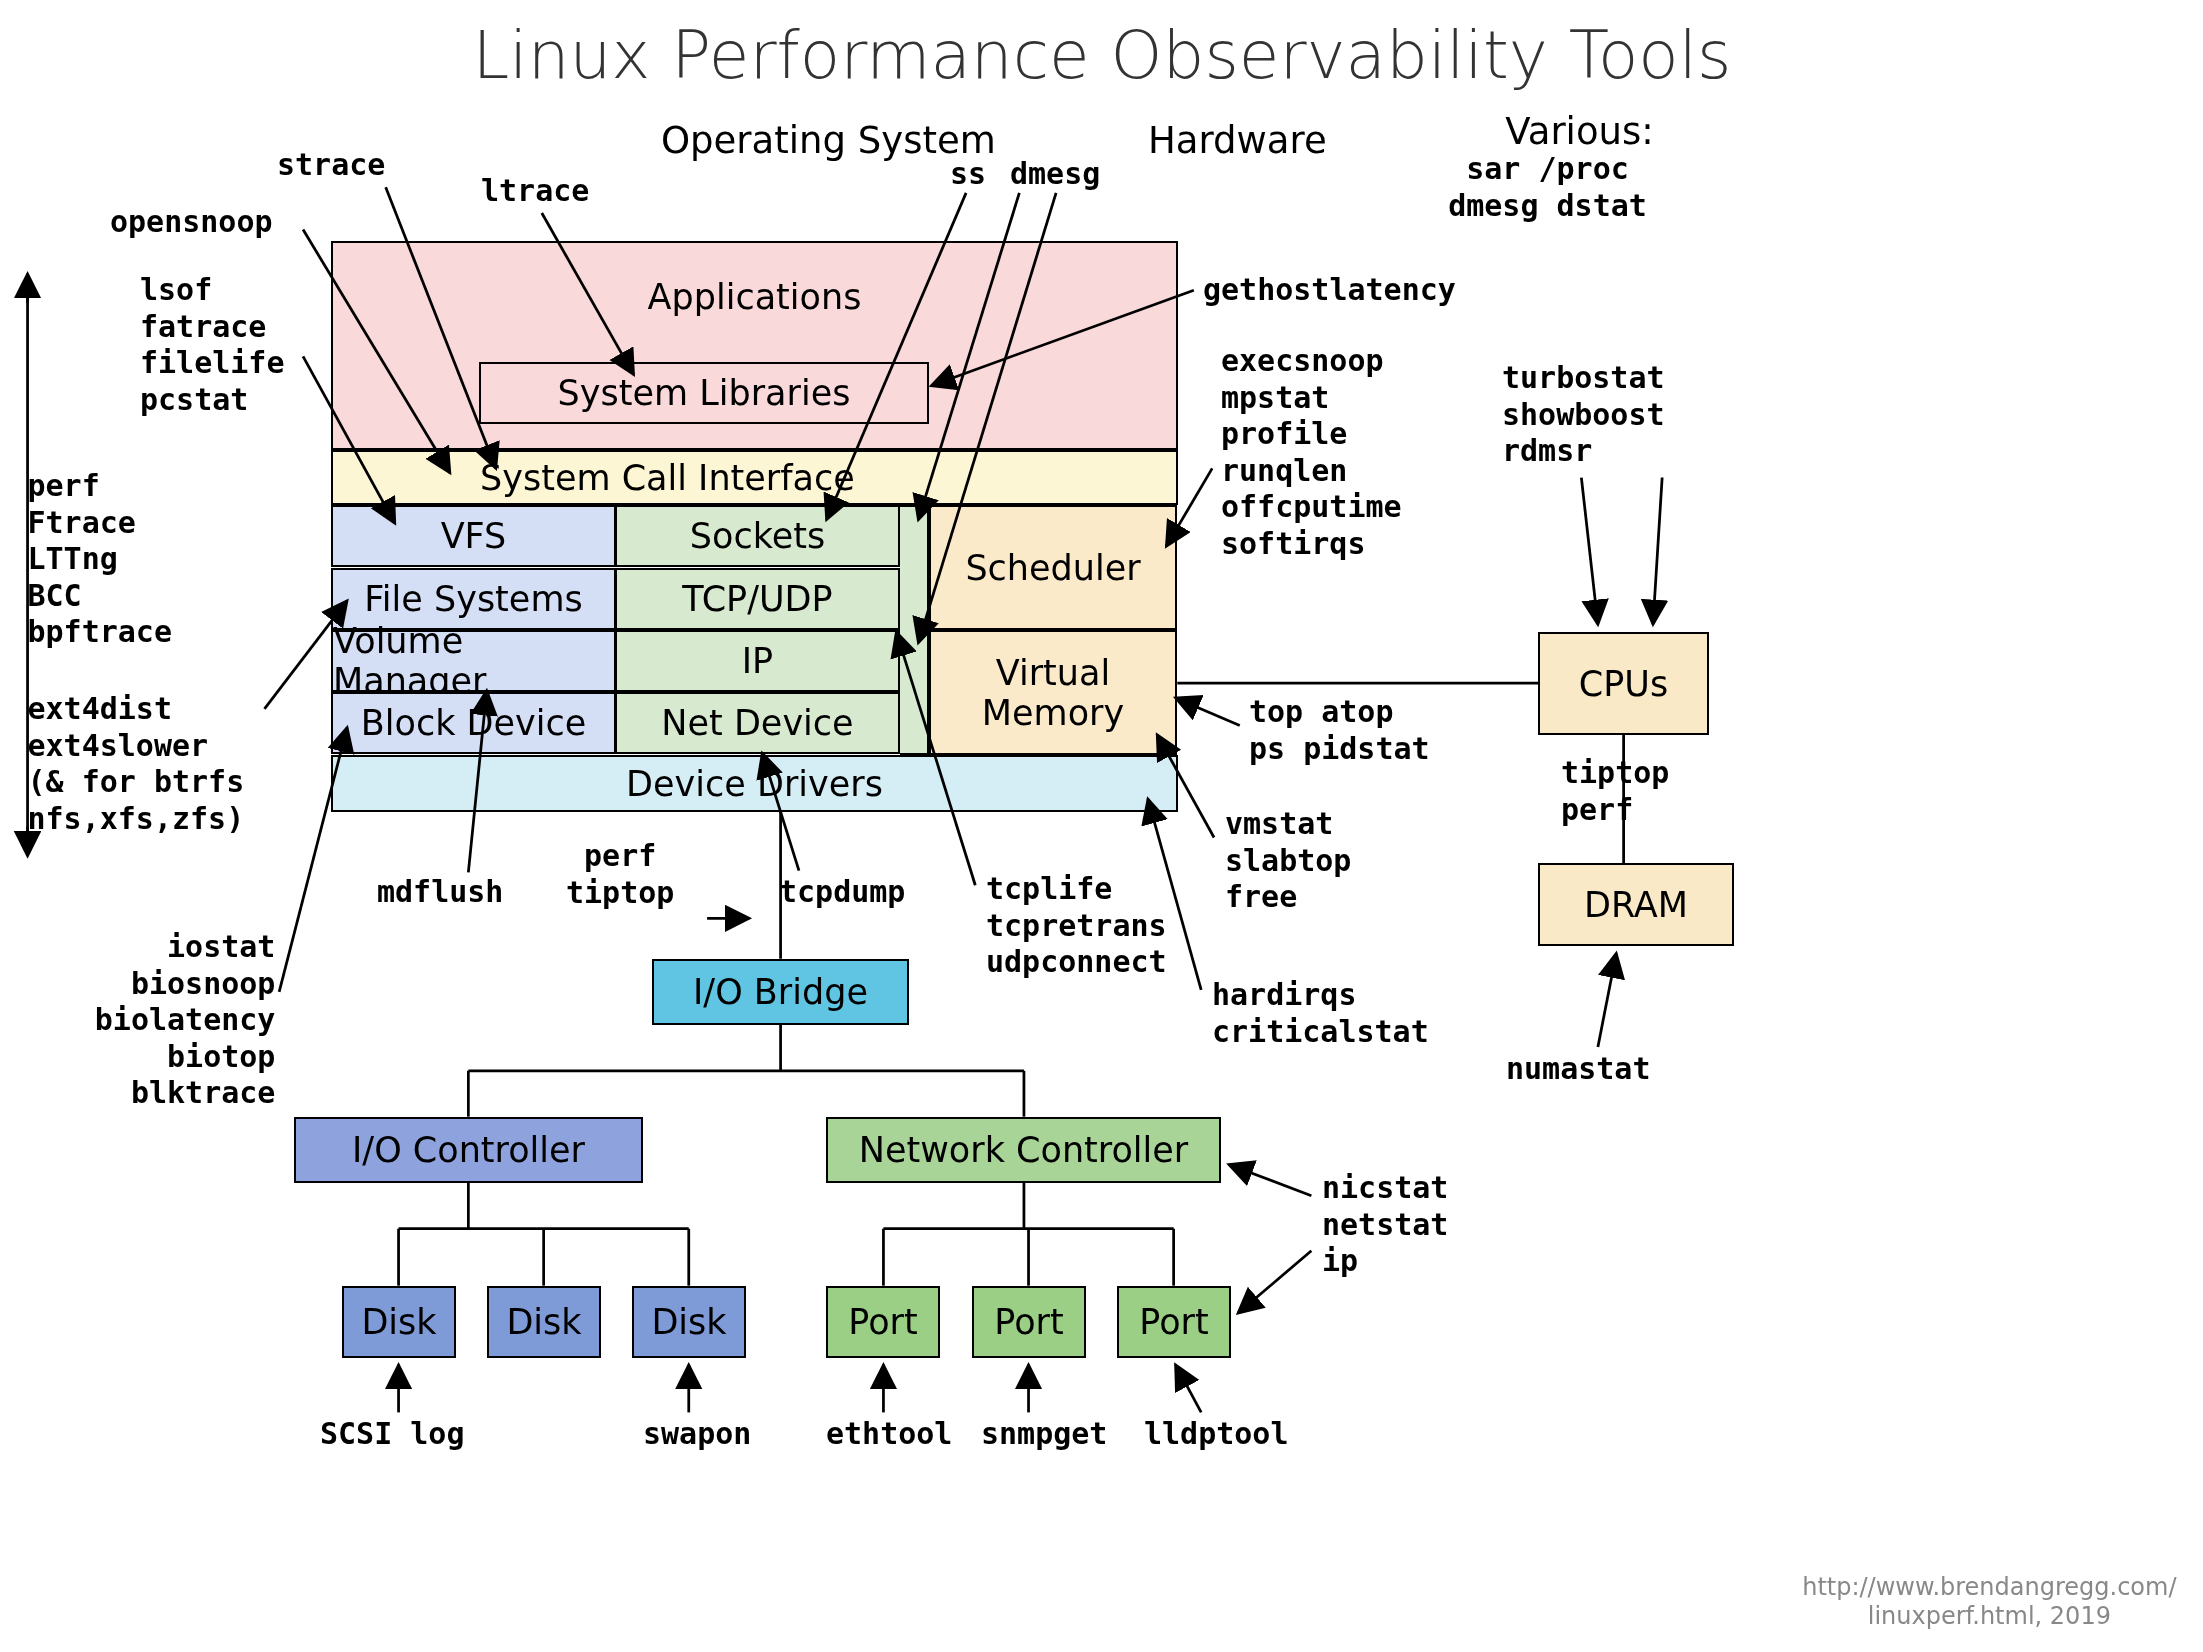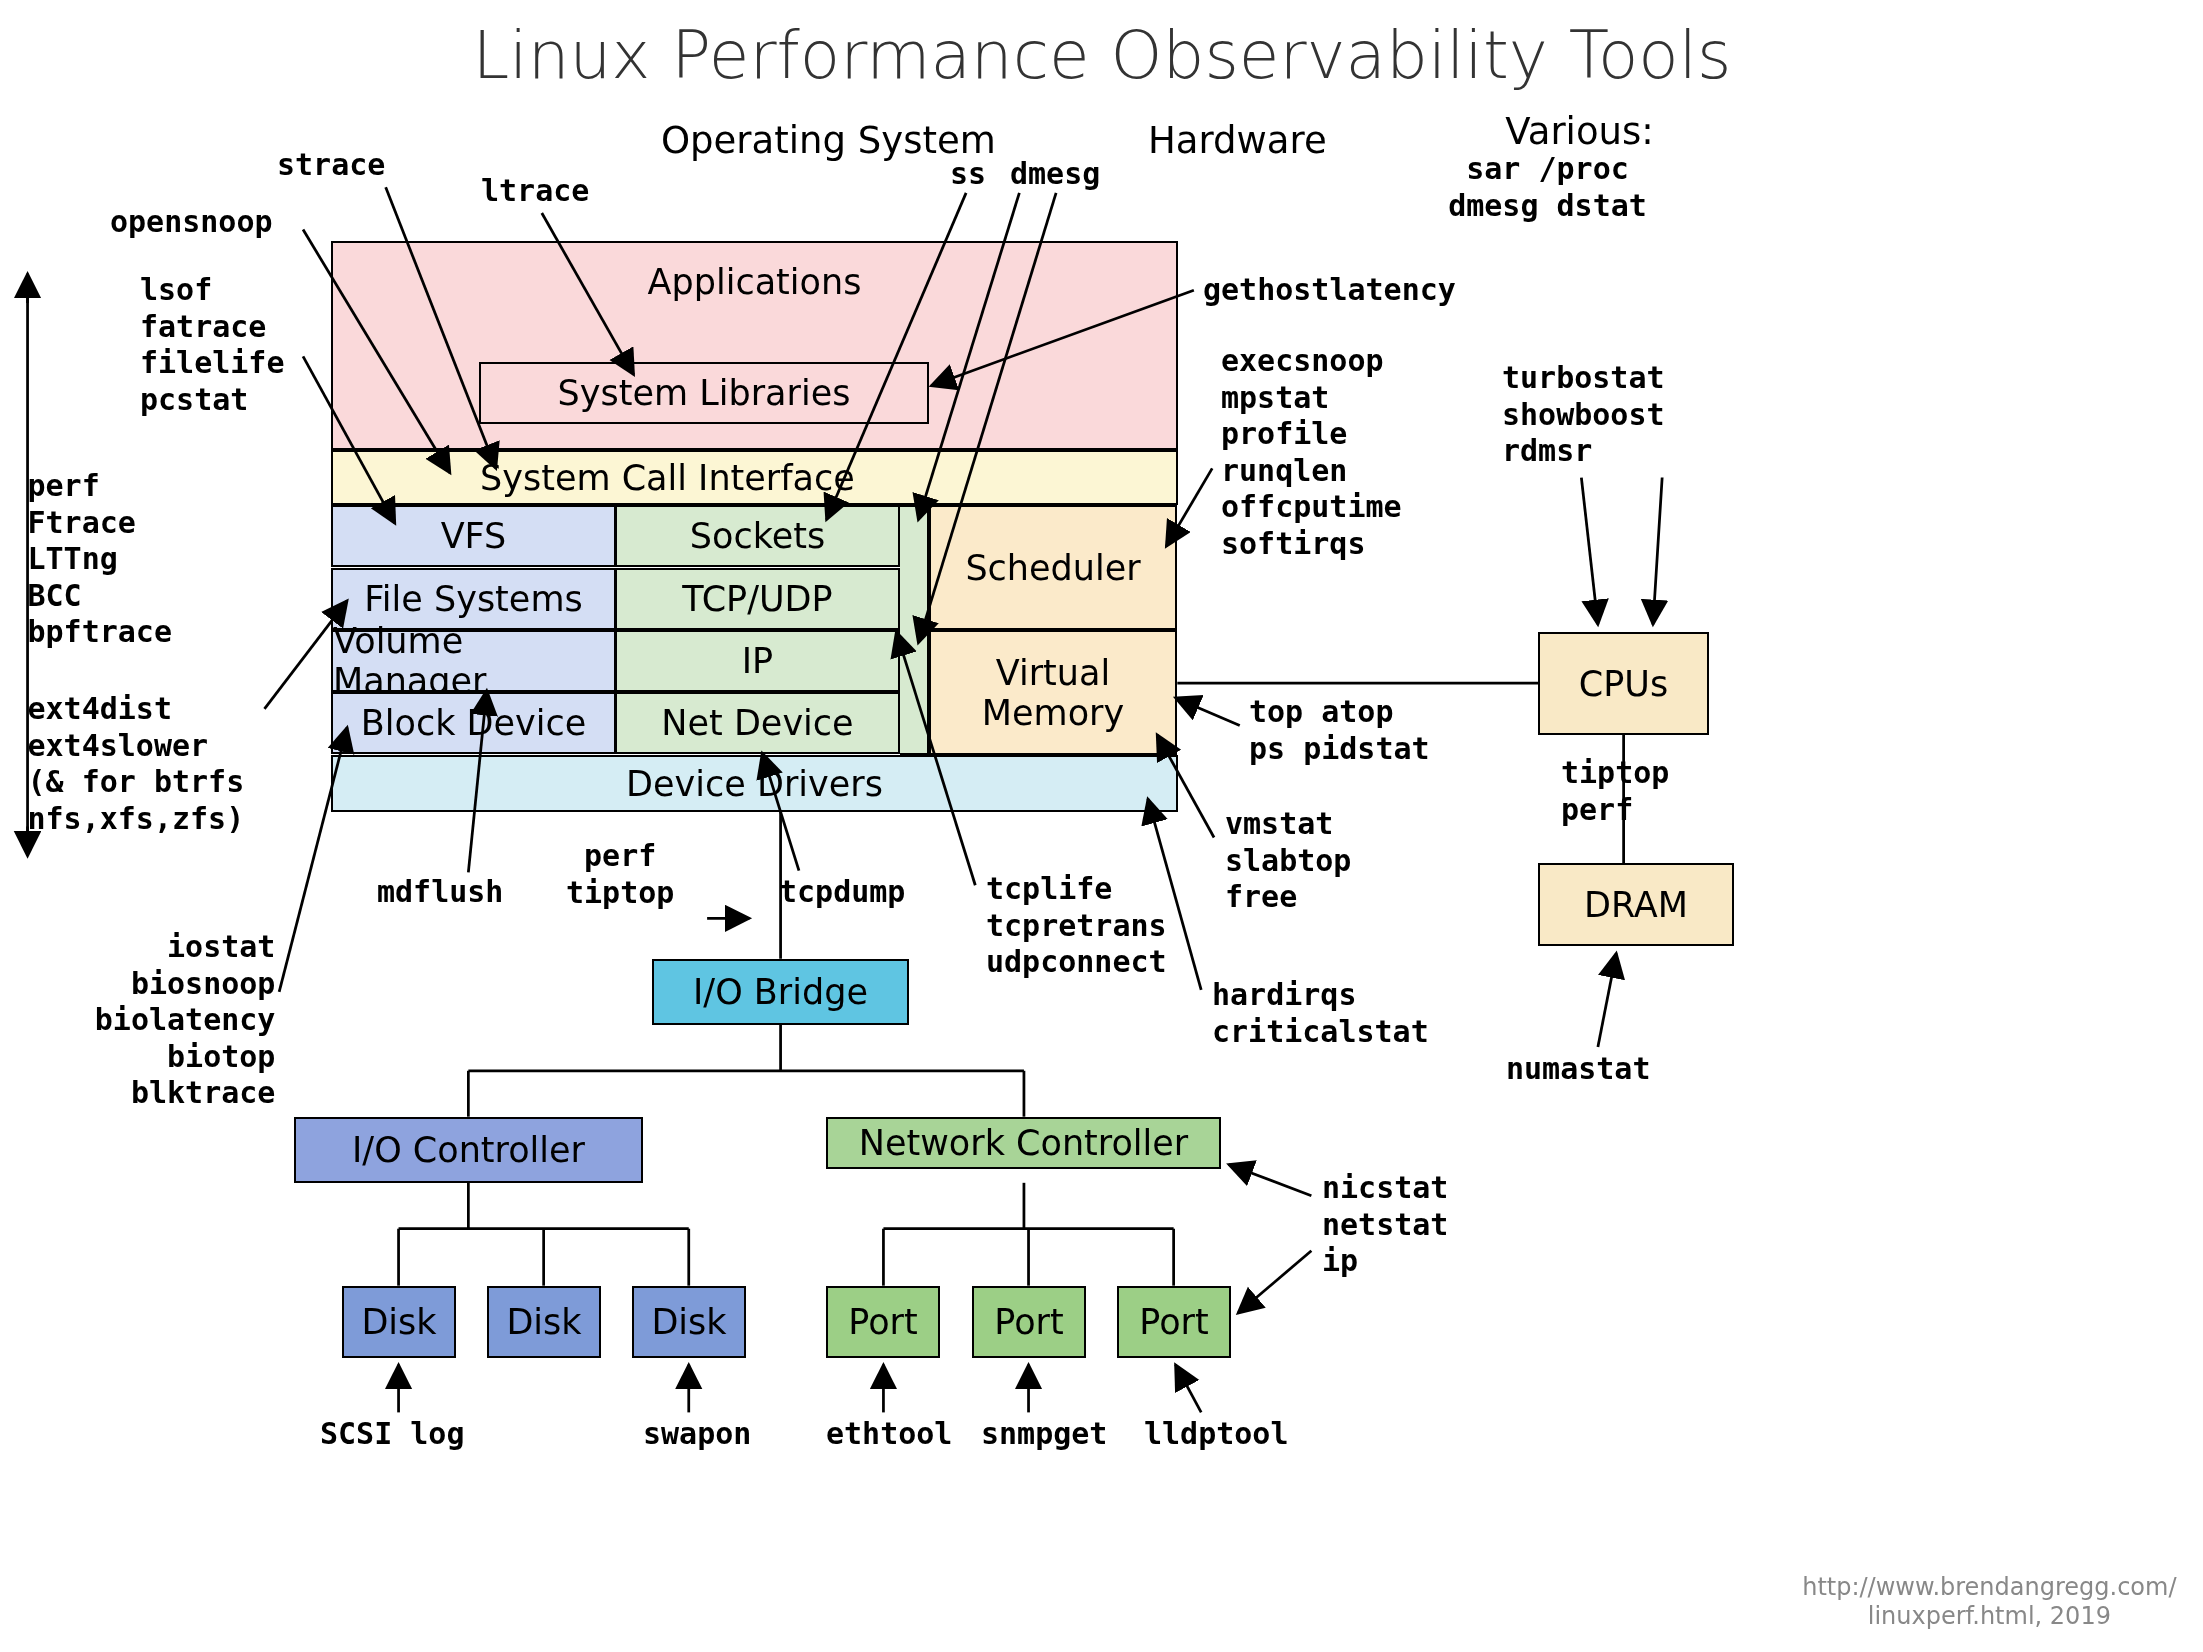--- a/index.html
+++ b/index.html
@@ -43,21 +43,21 @@
 <body>
 
 <div class="title">Linux Performance Observability Tools</div>
 
 <div class="header" style="left:661px;top:119px;">Operating System</div>
 <div class="header" style="left:1148px;top:119px;">Hardware</div>
 <div class="header" style="left:1460px;top:110px;text-align:center;width:239px;">Various:</div>
 <div class="label mono center" style="left: 1428px; top: 151px; width: 239px; white-space: pre;">sar /proc
 dmesg dstat</div>
 
-<div class="box" style="left:331px;top:241px;width:847px;height:209px;background:#FAD9DA;align-items:flex-start;padding-top:19px;">Applications</div>
+<div class="box" style="left:331px;top:241px;width:847px;height:209px;background:#FAD9DA;align-items:flex-start;padding-top:34px;">Applications</div>
 <div class="box" style="left:479px;top:362px;width:450px;height:62px;background:#FAD9DA;">System Libraries</div>
 
 <div class="box" style="left:331px;top:450px;width:847px;height:55px;background:#FCF6D4;justify-content:flex-start;padding-left:147px;">System Call Interface</div>
 
 <div class="box" style="left:331px;top:505px;width:285px;height:62px;background:#D4DEF4;">VFS</div>
 <div class="box" style="left:615px;top:505px;width:285px;height:62px;background:#D7EAD0;">Sockets</div>
 
 <div class="box" style="left:331px;top:568px;width:285px;height:62px;background:#D4DEF4;">File Systems</div>
 <div class="box" style="left:615px;top:568px;width:285px;height:62px;background:#D7EAD0;">TCP/UDP</div>
 
@@ -71,21 +71,21 @@
 
 <div class="box" style="left:929px;top:505px;width:248px;height:125px;background:#FBEACA;">Scheduler</div>
 <div class="box" style="left:929px;top:630px;width:248px;height:125px;background:#FBEACA;white-space:pre;text-align:center;">Virtual
 Memory</div>
 
 <div class="box" style="left:331px;top:755px;width:847px;height:57px;background:#D5EDF4;">Device Drivers</div>
 
 <div class="box" style="left:652px;top:959px;width:257px;height:66px;background:#5FC5E2;">I/O Bridge</div>
 
 <div class="box" style="left:294px;top:1117px;width:349px;height:66px;background:#8EA3DE;">I/O Controller</div>
-<div class="box" style="left:826px;top:1117px;width:395px;height:52px;background:#A8D497;">Network Controller</div>
+<div class="box" style="left:826px;top:1117px;width:395px;height:66px;background:#A8D497;">Network Controller</div>
 
 <div class="box" style="left:342px; top:1286px;width:114px;height:72px;background:#7E9BD8;">Disk</div>
 <div class="box" style="left:487px; top:1286px;width:114px;height:72px;background:#7E9BD8;">Disk</div>
 <div class="box" style="left:632px; top:1286px;width:114px;height:72px;background:#7E9BD8;">Disk</div>
 
 <div class="box" style="left:826px; top:1286px;width:114px;height:72px;background:#9CCF86;">Port</div>
 <div class="box" style="left:972px;top:1286px;width:114px;height:72px;background:#9CCF86;">Port</div>
 <div class="box" style="left:1117px;top:1286px;width:114px;height:72px;background:#9CCF86;">Port</div>
 
 <div class="box" style="left:1538px;top:632px;width:171px;height:103px;background:#F9E9C6;">CPUs</div>

